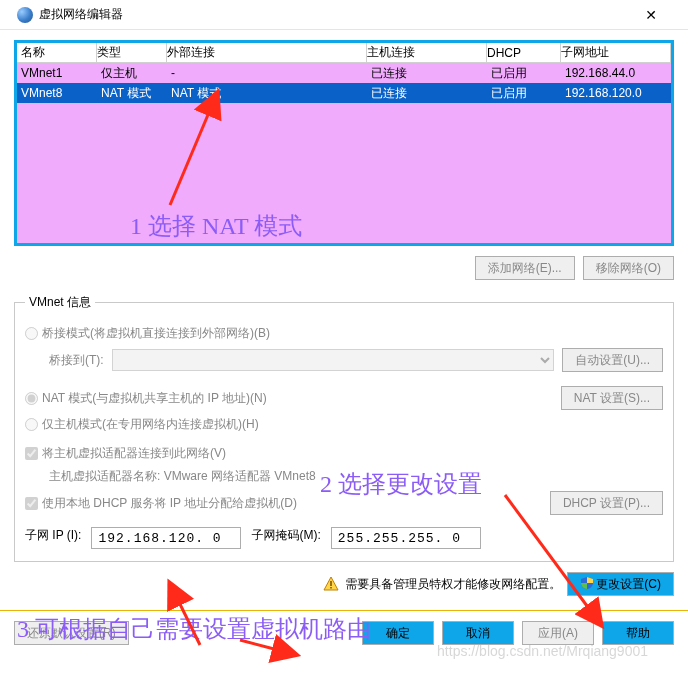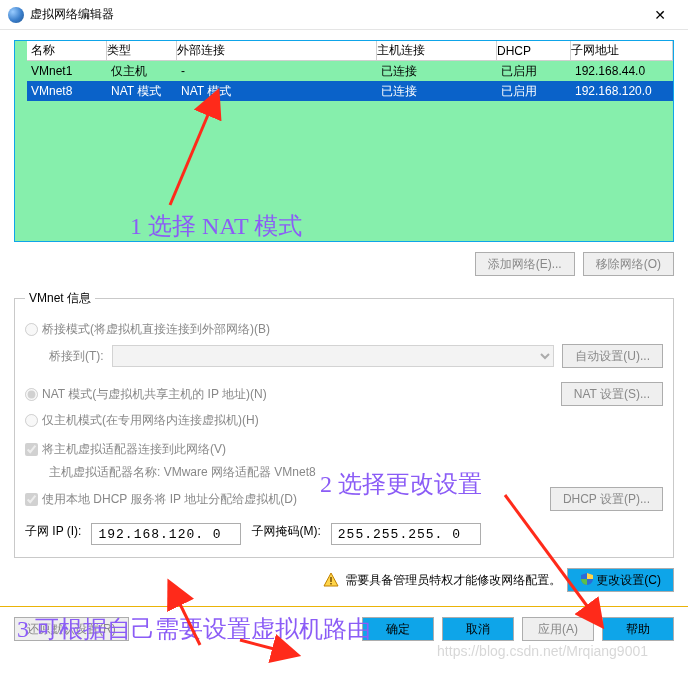--- a/index.html
+++ b/index.html
@@ -9,40 +9,39 @@
     background: #fff;
     width: 688px;
     height: 699px;
     position: relative;
     overflow: hidden;
   }
   .titlebar {
     display: flex;
     align-items: center;
     height: 30px;
-    padding: 0 8px;
+    padding: 0 17px;
     border-bottom: 1px solid #e5e5e5;
   }
   .titlebar .icon {
     width: 16px; height: 16px;
     border-radius: 50%;
     background: radial-gradient(circle at 30% 30%, #99ccff, #3a7ecb 55%, #22558f 100%);
     margin-right: 6px;
   }
   .titlebar .title { flex: 1; font-size: 12px; }
   .titlebar .close {
     width: 40px; height: 28px;
     display: flex; align-items: center; justify-content: center;
     font-size: 14px; cursor: pointer;
   }
   .content { padding: 10px 14px; }
   .grid-wrap {
-    border: 1px solid #0ea5e9;
-    background: #86efac;
-    padding-left: 12px;
+    border: 3px solid #0ea5e9;
+    background: #f0abfc;
   }
   .grid-header, .grid-row {
     display: flex;
     align-items: center;
     height: 20px;
   }
   .grid-header { background: #fff; border-bottom: 1px solid #d0d0d0; }
   .grid-header > div { border-right: 1px solid #d0d0d0; height: 100%; display: flex; align-items: center; }
   .col-name { width: 80px; padding-left: 4px; }
   .col-type { width: 70px; }

